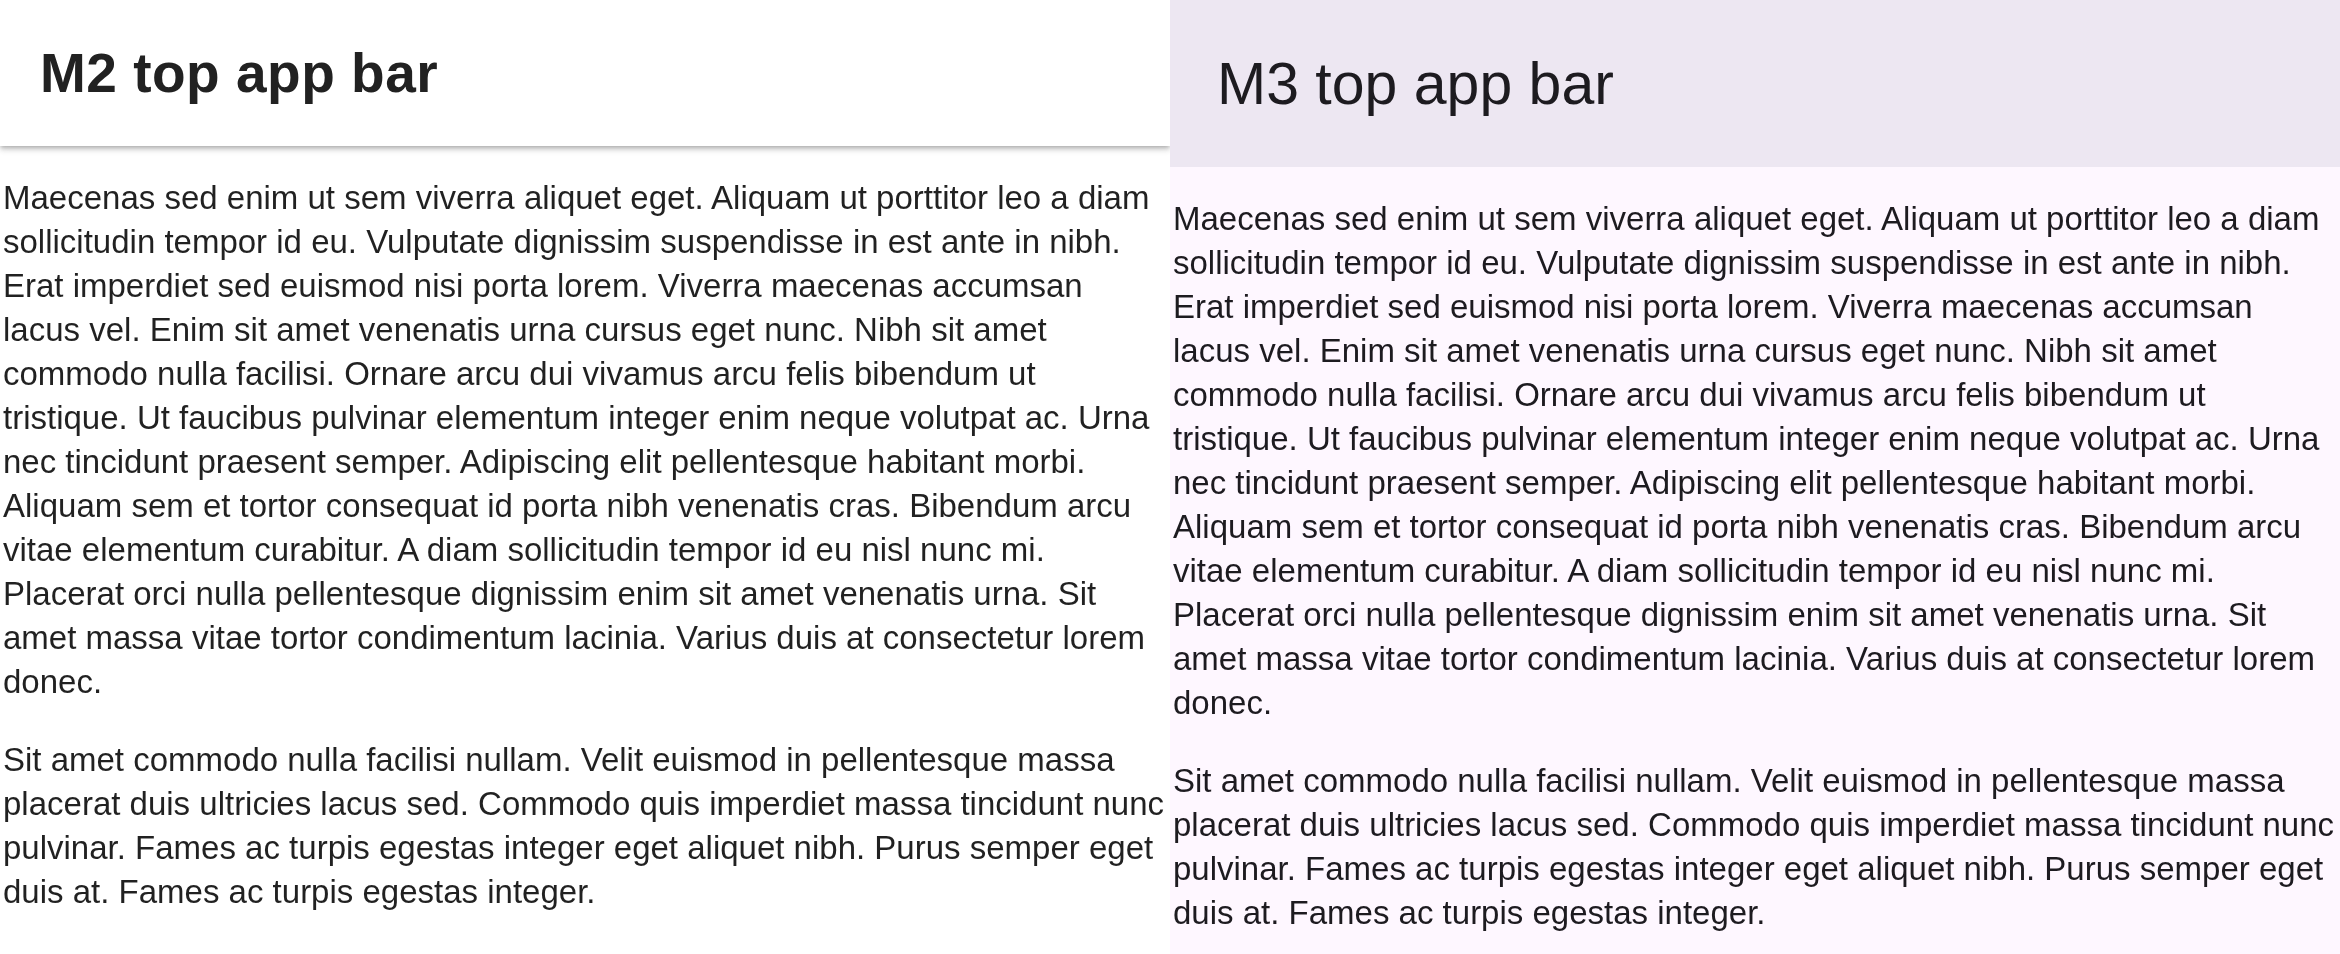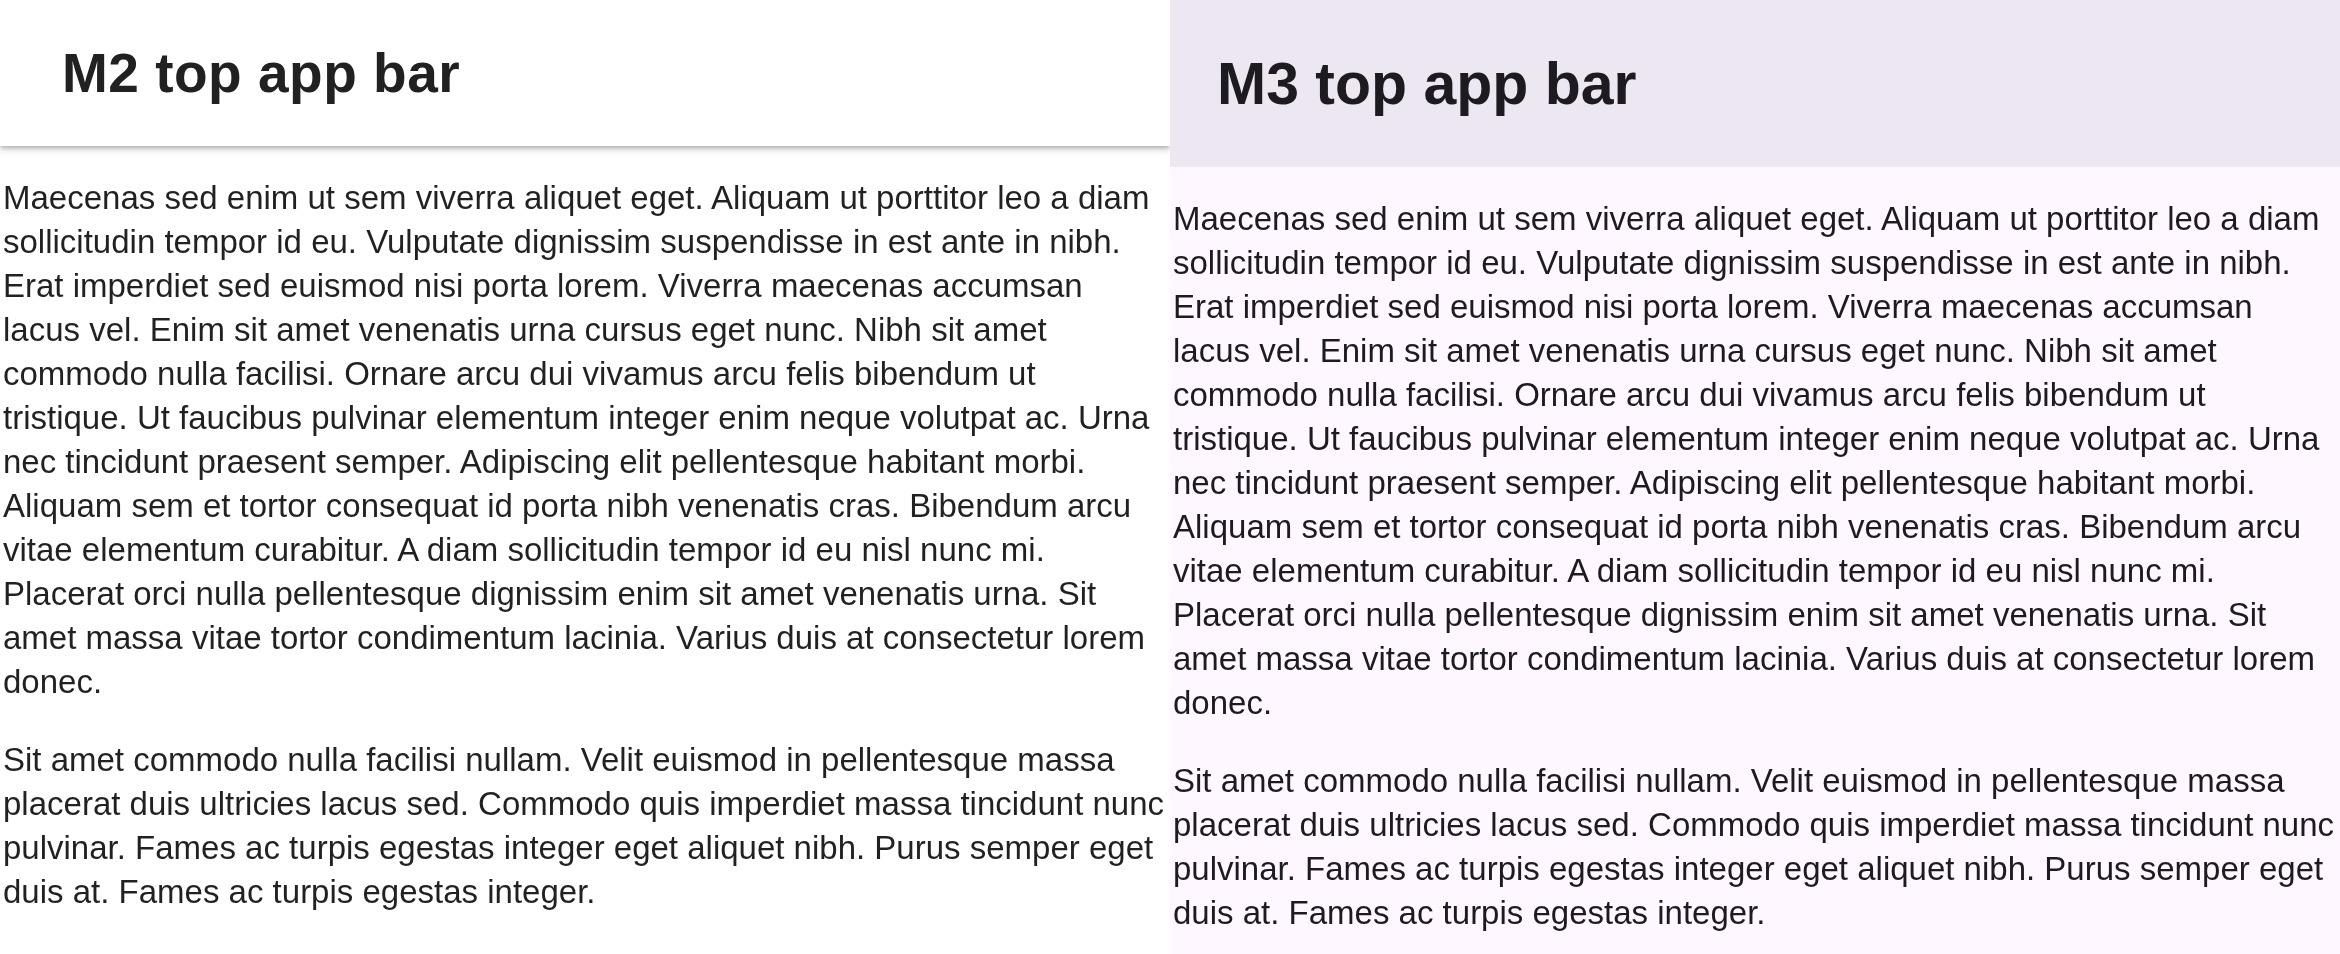--- a/index.html
+++ b/index.html
@@ -31,42 +31,42 @@
   }
   .appbar {
     display: flex;
     align-items: center;
     box-sizing: border-box;
     position: relative;
   }
   .appbar-m2 {
     height: 146px;
     background: #ffffff;
-    padding-left: 62px;
+    padding-left: 40px;
     box-shadow: 0 2px 4px -1px rgba(0,0,0,0.20),
                 0 4px 5px 0  rgba(0,0,0,0.12),
                 0 1px 10px 0 rgba(0,0,0,0.10);
     z-index: 2;
   }
   .appbar-m2 .appbar-title {
     font-size: 55px;
     font-weight: 700;
     letter-spacing: 0.5px;
     color: #212121;
     margin: 0;
     white-space: nowrap;
   }
   .appbar-m3 {
     height: 167px;
     background: #EDE7F2;
     padding-left: 47px;
   }
   .appbar-m3 .appbar-title {
     font-size: 59px;
-    font-weight: 700;
+    font-weight: 400;
     color: #1D1B20;
     margin: 0;
     white-space: nowrap;
   }
   .body-scroll {
     box-sizing: border-box;
     padding: 30px 2px 0 3px;
     font-size: 33px;
     line-height: 44px;
   }

